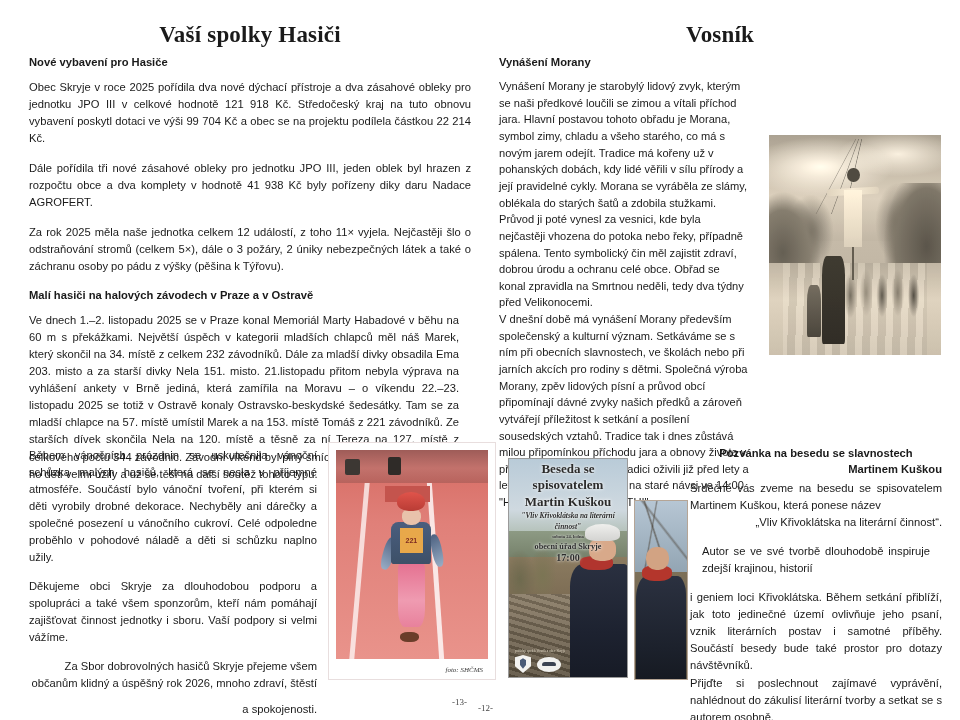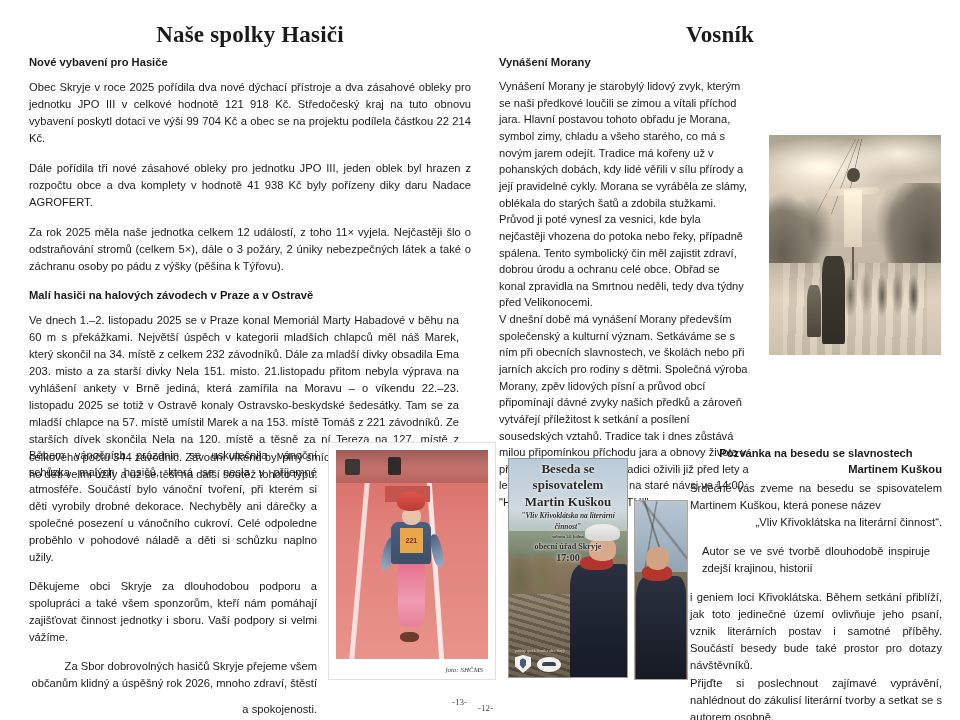--- a/index.html
+++ b/index.html
@@ -429,21 +429,21 @@
     color: #444;
   }
   #pagenum-left  { left: 452px; top: 697px; }
   #pagenum-right { left: 478px; top: 703px; }
 </style>
 </head>
 <body>
 
 <div class="page">
 
-  <div class="col-title" id="title-left">Naše spolky Hasiči</div>
+  <div class="col-title" id="title-left">Vaší spolky Hasiči</div>
 
   <div class="col-title" id="title-right">Vosník</div>
 
   <div id="left-col">
     <div class="hd">Nové vybavení pro Hasiče</div>
 
     <div class="para">Obec Skryje v roce 2025 pořídila dva nové dýchací přístroje a dva zásahové obleky pro jednotku JPO III v celkové hodnotě 121 918 Kč. Středočeský kraj na tuto obnovu vybavení poskytl dotaci ve výši 99 704 Kč a obec se na projektu podílela částkou 22 214 Kč.</div>
 
     <div class="para">Dále pořídila tři nové zásahové obleky pro jednotku JPO III, jeden oblek byl hrazen z rozpočtu obce a dva komplety v hodnotě 41 938 Kč byly pořízeny diky daru Nadace AGROFERT.</div>
 

